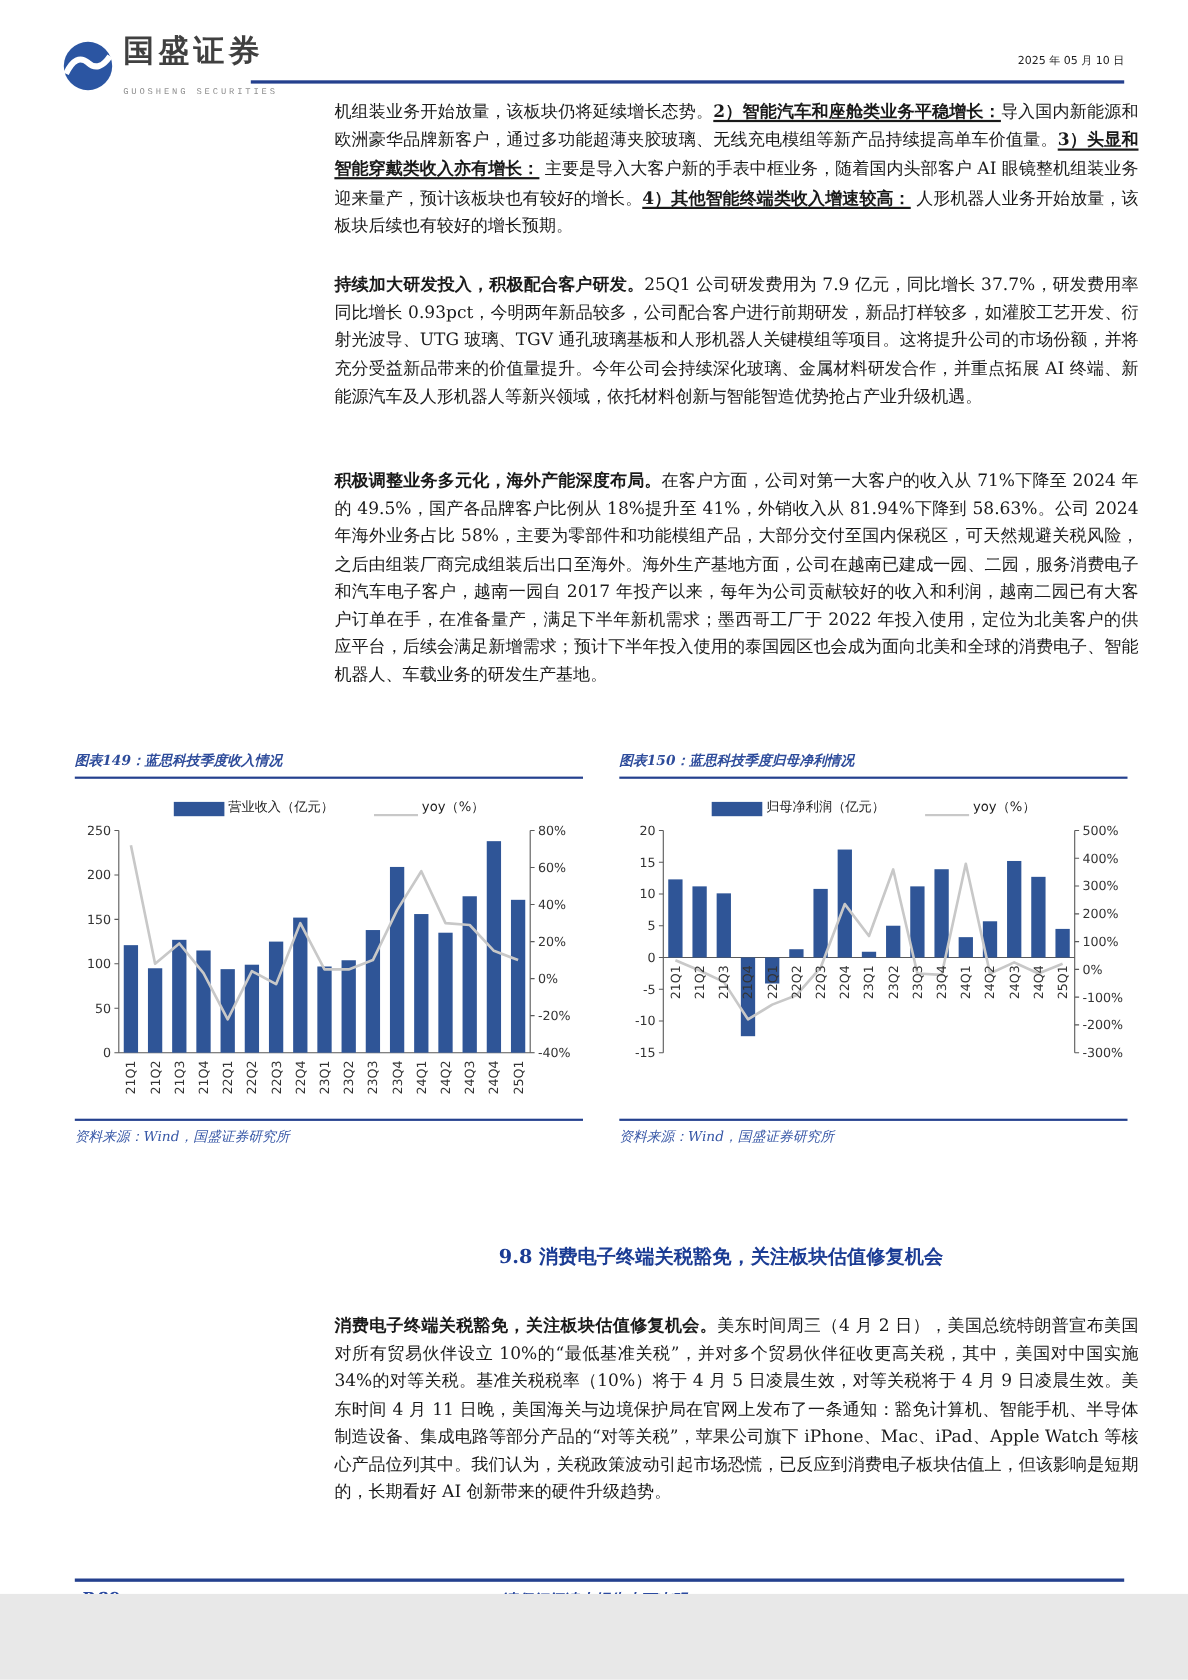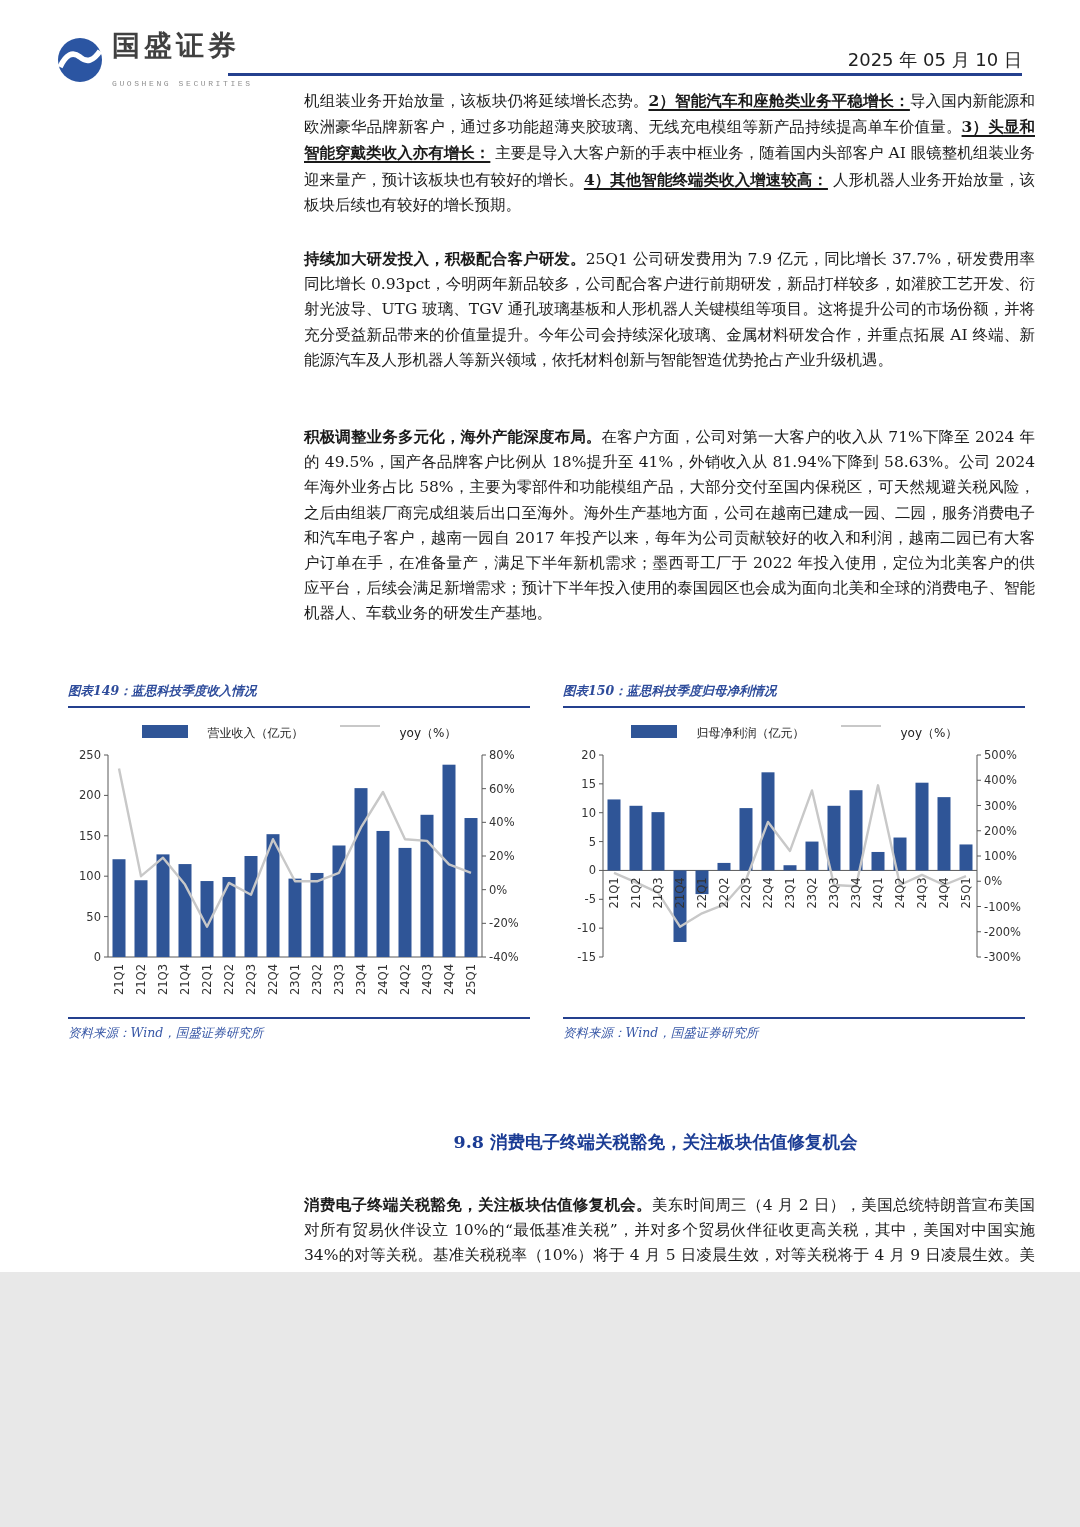--- a/index.html
+++ b/index.html
@@ -1,36 +1,36 @@
 <!DOCTYPE html>
 <html><head>
 <meta charset="utf-8">
 <style>
   html,body{margin:0;padding:0;background:#e8e8e8;}
-  .page{position:relative;width:1080px;height:1272px;background:#ffffff;margin:0 auto;
+  .page{position:relative;width:1080px;height:1449px;background:#ffffff;margin:0 auto;
         font-family:"DejaVu Serif",serif;color:#1a1a1a;overflow:hidden;}
   
   .logo-wrap{position:absolute;left:56px;top:31px;display:flex;align-items:center;}
   .logo-mark{width:48px;height:48px;}
   .brand-block{margin-left:8px;}
   .brand-cn{font-family:"DejaVu Sans",sans-serif;font-size:28px;font-weight:bold;color:#404040;letter-spacing:4px;line-height:30px;}
   .brand-en{font-family:Liberation Mono, monospace;font-size:8px;color:#909090;letter-spacing:2.6px;margin-top:18px;}
-  .hdr-date{position:absolute;right:58px;top:48px;font-size:18px;color:#1f1f1f;font-family:"DejaVu Sans",sans-serif;}
+  .hdr-date{position:absolute;right:58px;top:48px;font-size:10px;color:#1f1f1f;font-family:"DejaVu Sans",sans-serif;}
   .hdr-rule{position:absolute;left:228px;width:794px;top:73px;height:3px;background:#24408E;}
   
   .para{position:absolute;left:304px;width:731px;font-size:15.5px;line-height:25.2px;text-align:justify;}
   .para .b{font-weight:bold;}
   .para .u{text-decoration:underline;text-decoration-thickness:1.5px;text-underline-offset:3px;}
   
   .fig{position:absolute;top:683px;width:462px;}
   .fig-title{font-size:12.5px;font-style:italic;font-weight:bold;color:#2E4C9B;margin-bottom:6px;}
   .fig-rule{height:2px;background:#24408E;}
   .legend{display:flex;justify-content:center;align-items:center;gap:36px;margin-top:17px;height:16px;
           font-family:"DejaVu Sans",sans-serif;font-size:12px;color:#222;}
-  .legend-item{display:flex;align-items:flex-start;gap:20px;}
+  .legend-item{display:flex;align-items:flex-end;gap:4px;}
   .sw-bar{display:inline-block;width:46px;height:13px;}
   .sw-line{display:inline-block;width:40px;height:2px;}
   .chart-svg{display:block;margin-top:2px;}
   .src-rule{height:2px;background:#24408E;margin-top:6px;}
   .src-text{margin-top:6px;font-size:12.5px;font-style:italic;color:#3757A6;}
   
   .sec-head{position:absolute;left:290px;width:731px;top:1130px;text-align:center;
             font-size:17.5px;font-weight:bold;color:#1B3C94;}
   
   .ft-rule{position:absolute;left:68px;width:954px;top:1435px;height:3px;background:#24408E;}

